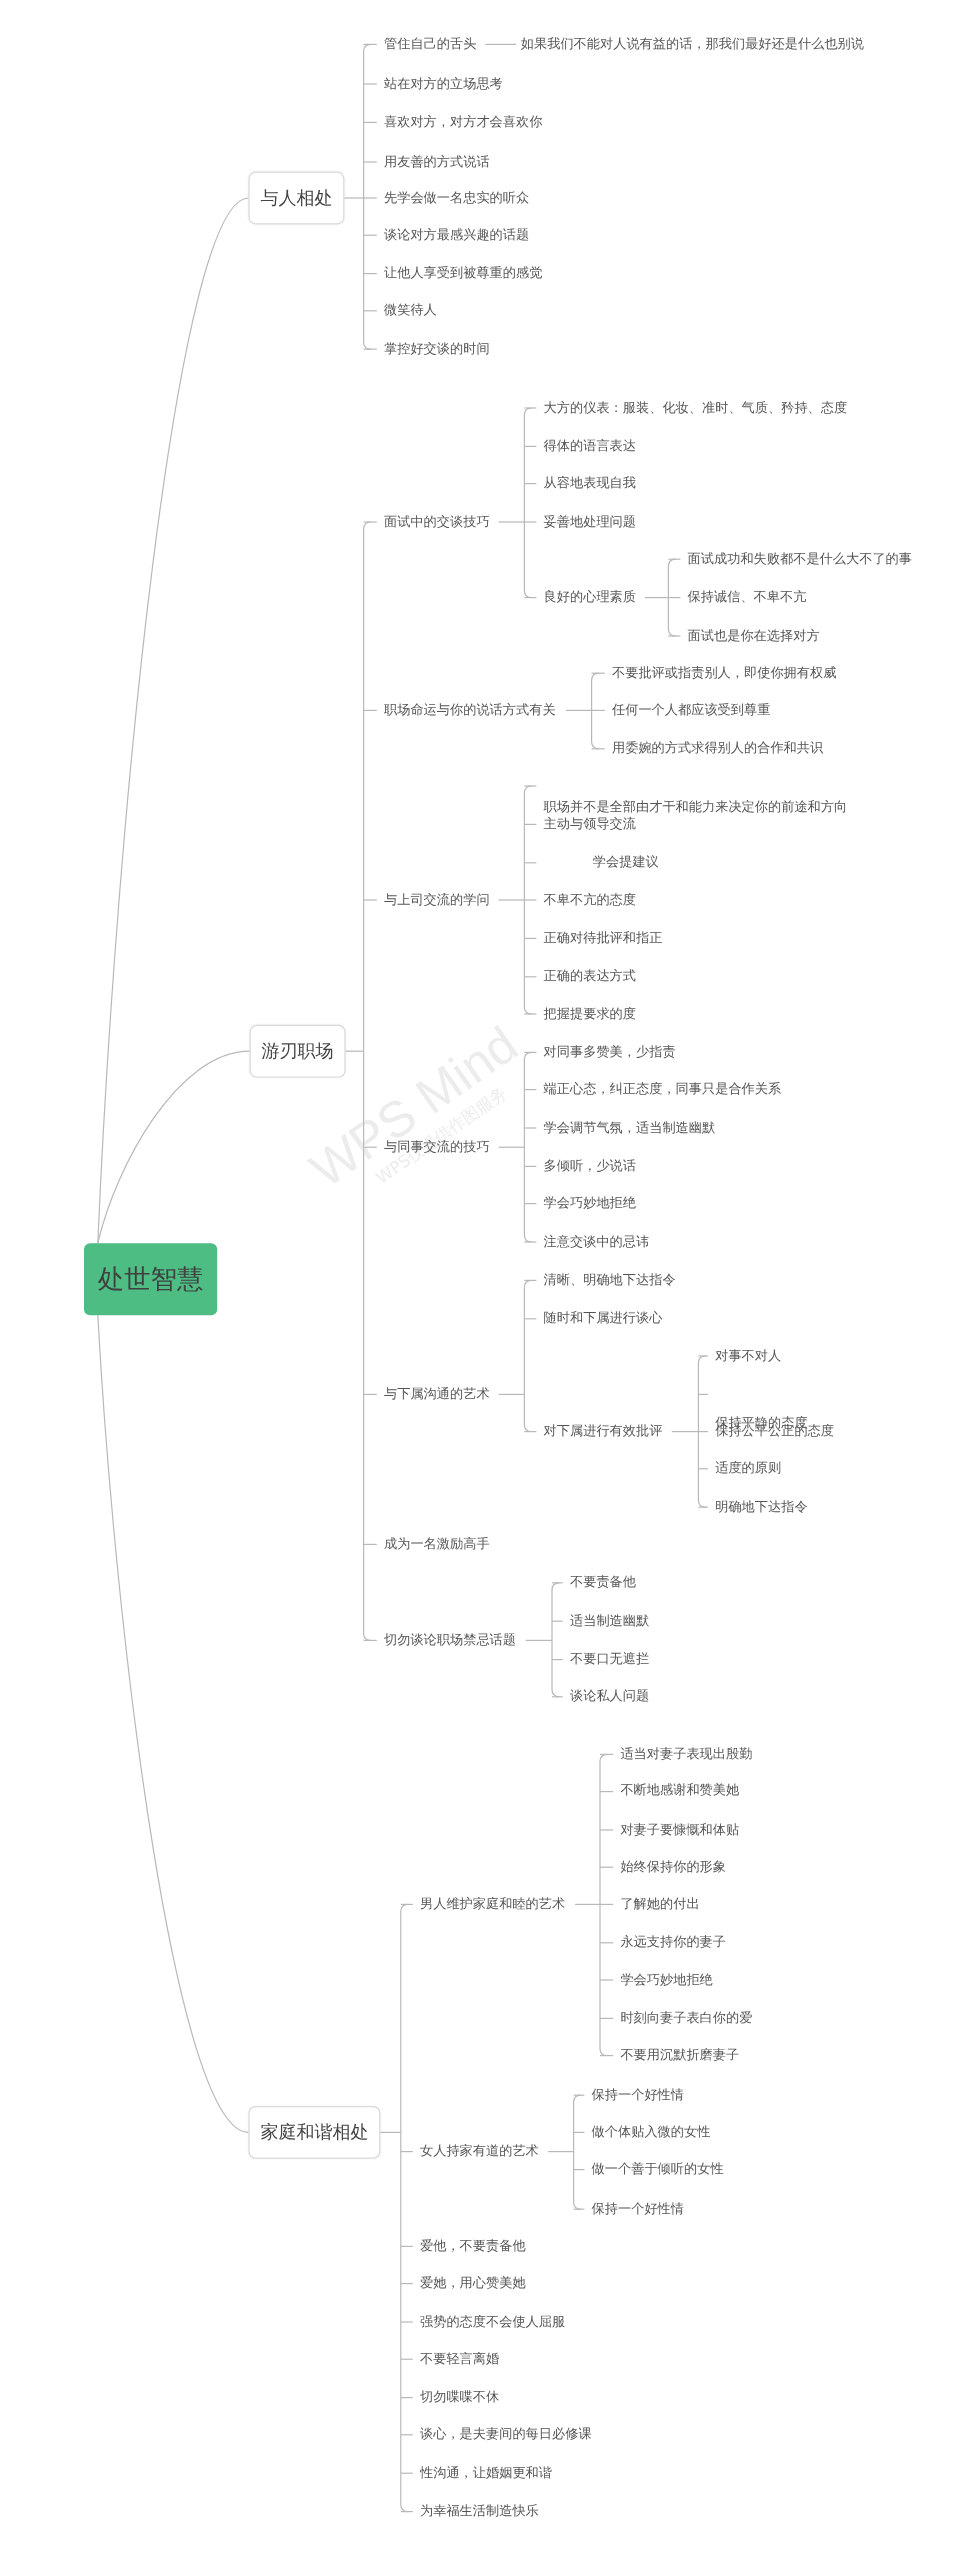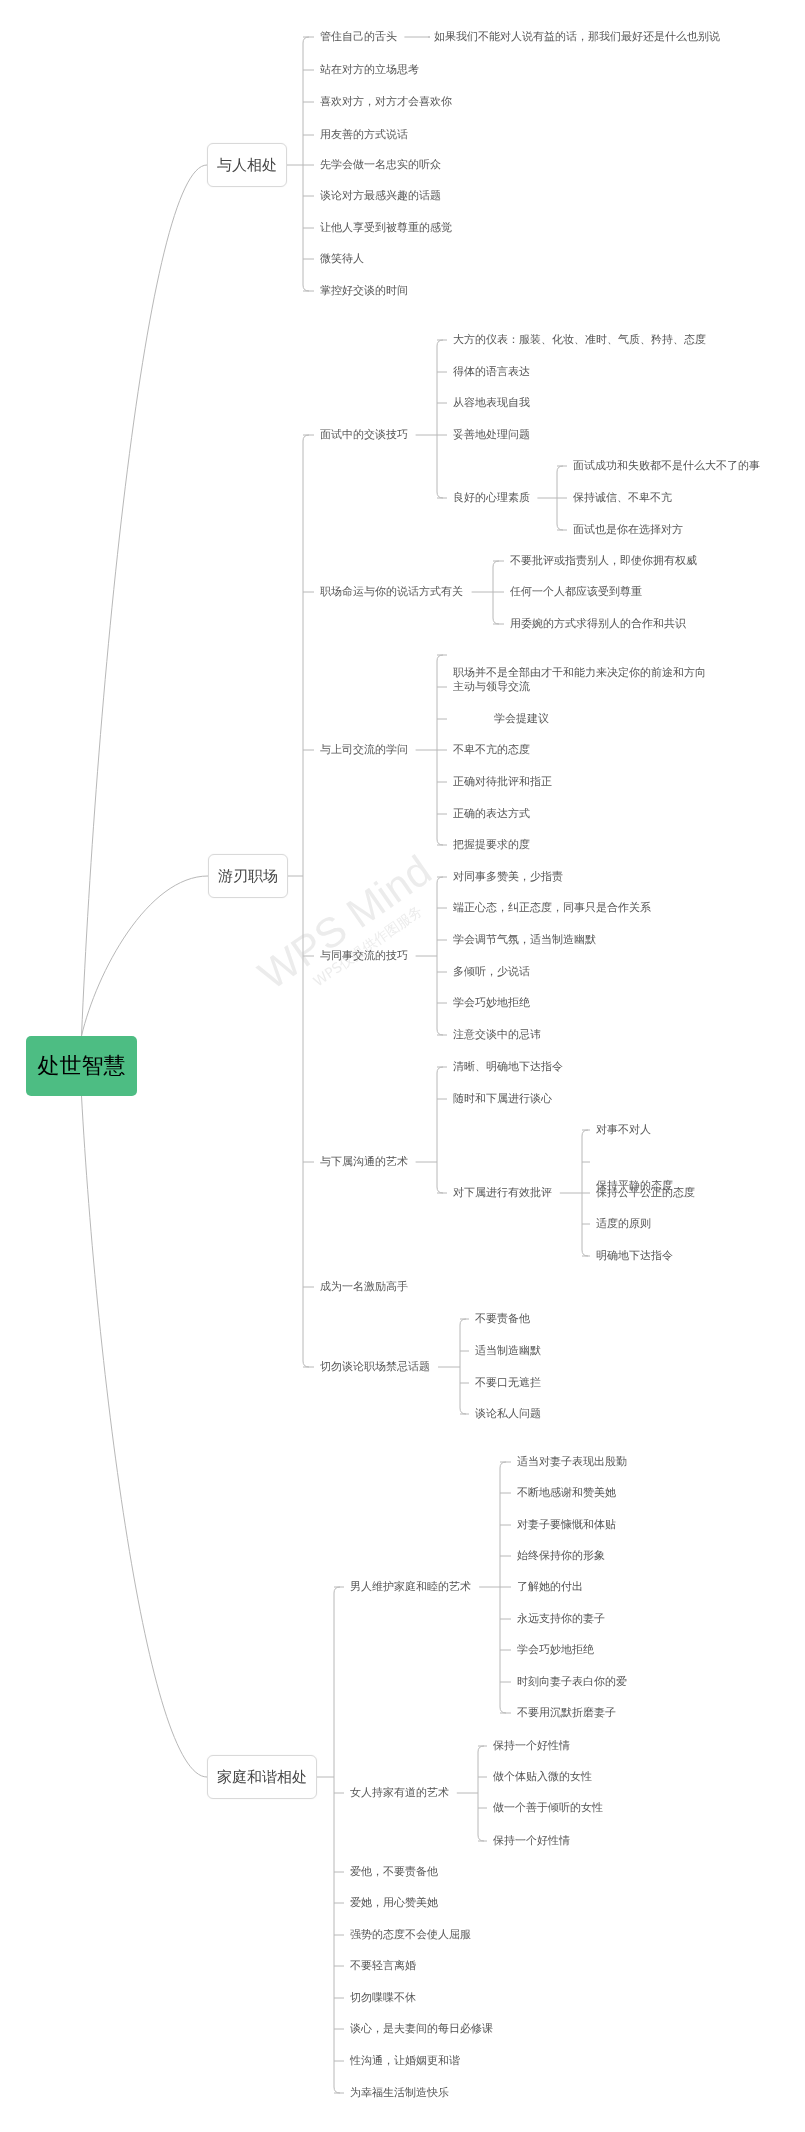--- a/index.html
+++ b/index.html
@@ -1,22 +1,22 @@
 <!DOCTYPE html>
 <html><head>
 <meta charset="utf-8">
 <style>
   html, body { margin:0; padding:0; background:#ffffff; }
   body { width:805px; height:2132px; position:relative; overflow:hidden;
          font-family:"DejaVu Sans","Liberation Sans",sans-serif; }
   #canvas { position:absolute; left:0; top:0; width:805px; height:2132px; }
   #lines { position:absolute; left:0; top:0; width:805px; height:2132px; pointer-events:none; }
-  .root-node { position:absolute; background:#4dbd83; color:#000000; border-radius:5px;
+  .root-node { position:absolute; background:#4dbd83; color:#404040; border-radius:5px;
                display:flex; align-items:center; justify-content:center;
-               font-size:22px; letter-spacing:0px; box-sizing:border-box; }
+               font-size:22px; letter-spacing:0px; box-sizing:border-box;margin-left:44px; }
   .l1-node { position:absolute; background:#ffffff; border:1px solid #d9d9d9; border-radius:6px;
              display:flex; align-items:center; justify-content:center; color:#444;
              font-size:15px; box-sizing:border-box; box-shadow:0 0 2px rgba(0,0,0,0.05); }
   .leaf { position:absolute; font-size:11px; color:#555; white-space:nowrap; line-height:14px;
           transform:translateY(-7px); }
   .watermark { position:absolute; left:250px; top:960px; transform:rotate(-35deg);
                transform-origin:left top; color:rgba(200,200,200,0.35); pointer-events:none; }
   .watermark .wm-big { font-size:42px; font-family:"Liberation Sans",sans-serif; white-space:nowrap; }
   .watermark .wm-small { font-size:14px; white-space:nowrap; margin-left:40px; }
 </style>

